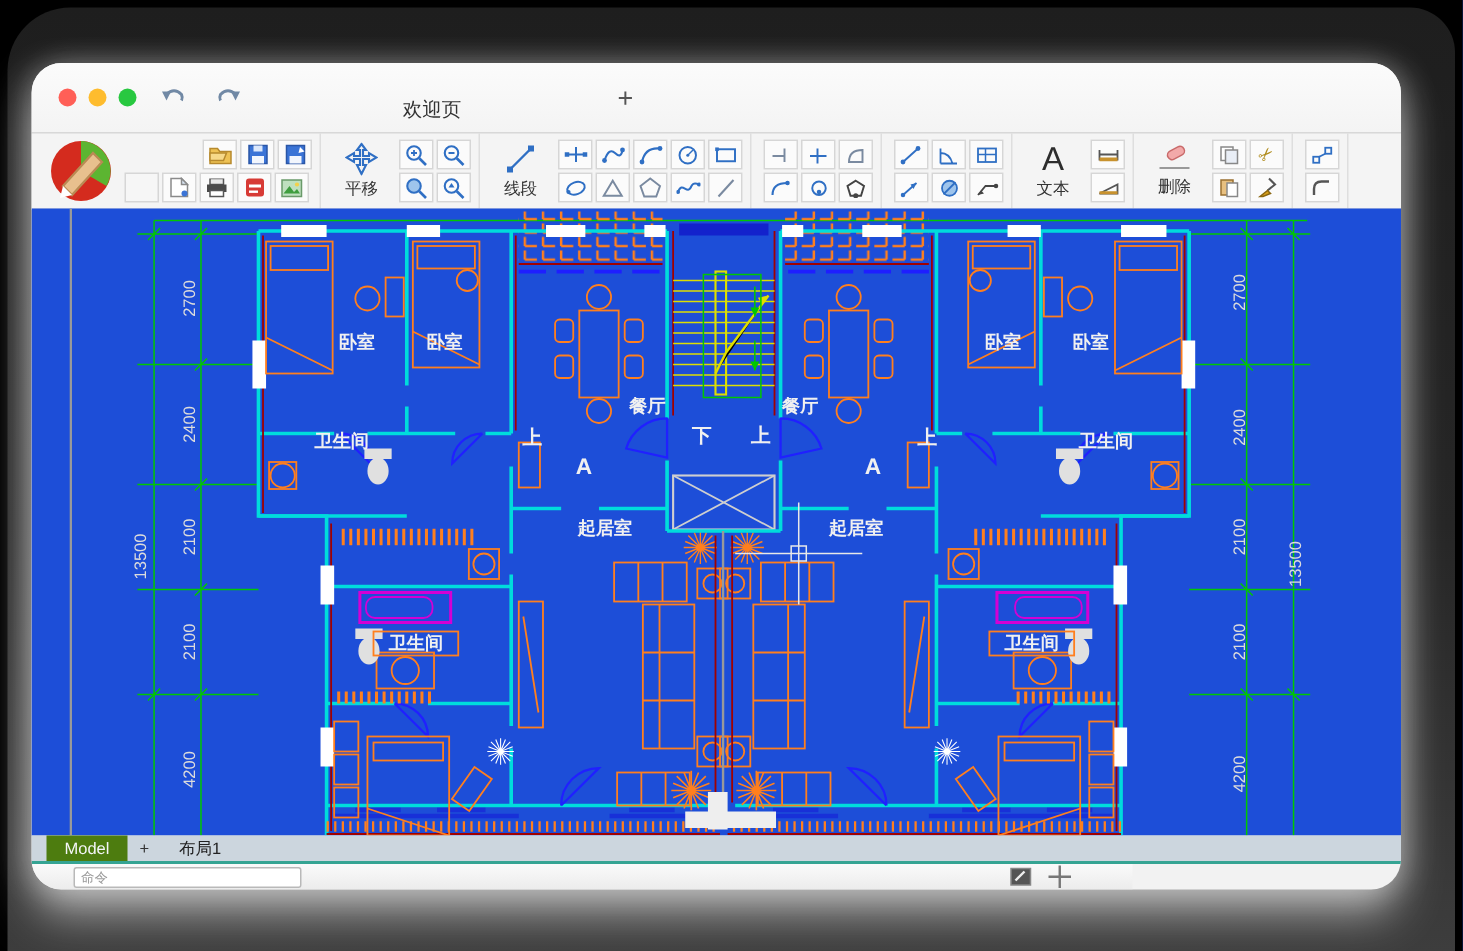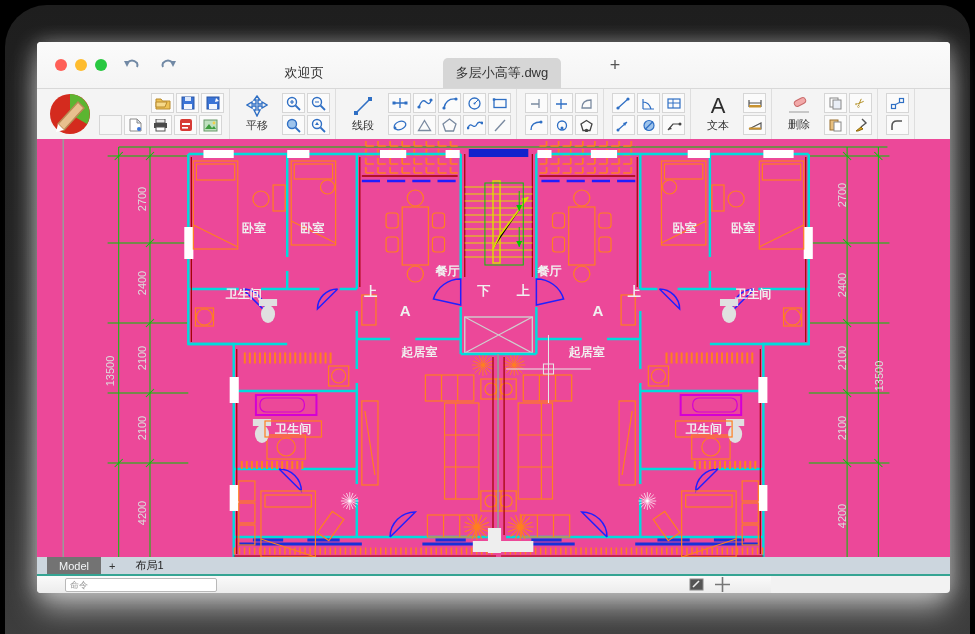--- a/index.html
+++ b/index.html
@@ -1,20 +1,20 @@
 <!DOCTYPE html>
 <html><head>
 <meta charset="utf-8">
 <style>
   html,body{margin:0;padding:0;background:#000;width:975px;height:634px;overflow:hidden;
     font-family:"Liberation Sans", sans-serif;}
   .stage{position:absolute;left:5px;top:5px;width:965px;height:629px;border-radius:42px 30px 0 0;
     background:linear-gradient(180deg,#1e1e1e 0%,#262626 55%,#3d3d3d 100%);}
-  .window{position:absolute;left:32px;top:37px;width:913px;height:551px;background:#f2f2f2;
-    border-radius:4px;overflow:hidden;
+  .window{position:absolute;left:16px;top:37px;width:913px;height:551px;background:#f2f2f2;
+    border-radius:20px;overflow:hidden;
     box-shadow:0 18px 30px -2px rgba(255,255,255,.55),6px 0 20px rgba(255,255,255,.22),-6px 0 20px rgba(255,255,255,.22);}
   
   .titlebar{height:46px;background:linear-gradient(#fbfbfb,#f4f4f4);border-bottom:1px solid #d8d8d8;
     display:flex;align-items:center;position:relative;}
   .lights{display:flex;gap:8px;margin-left:18px;}
   .light{width:12px;height:12px;border-radius:50%;}
   .l-red{background:#ff5f57}.l-yel{background:#febc2e}.l-grn{background:#28c840}
   .histbtn{margin-left:14px;width:22px;height:22px;display:flex;align-items:center;justify-content:center;}
   .tab{height:30px;margin-top:16px;display:flex;align-items:center;justify-content:center;
     font-size:13px;color:#333;}
@@ -28,27 +28,27 @@
   .bigbtn .lbl{font-size:11px;color:#333;margin-top:1px;white-space:nowrap;font-family:Liberation Mono, monospace;}
   .grid{display:flex;flex-direction:column;gap:2px;margin-left:3px;}
   .row{display:flex;gap:2px;}
   .b{width:23px;height:20px;border:1px solid #d6d6d6;background:#fbfbfb;display:flex;
      align-items:center;justify-content:center;box-sizing:border-box;}
   .b.blank{background:#f6f6f6;}
   .logo{width:44px;height:44px;margin:1px 4px 1px 6px;}
   .bigA{font-size:22px;color:#2d2d2d;font-weight:400;line-height:22px;}
   .ic{display:block;}
   
-  .canvas{position:absolute;left:0;top:97px;width:913px;height:418px;background:#ec4899;text-align:right;}
+  .canvas{position:absolute;left:0;top:97px;width:913px;height:418px;background:#1d4ed8;text-align:right;}
   .canvas svg{display:block;width:100%;height:100%;}
   
   .stripe{position:absolute;left:0;top:515px;width:913px;height:17px;background:#ccd6de;
     border-bottom:2px solid #35a493;display:flex;align-items:stretch;font-size:11px;}
   .ltab{display:flex;align-items:center;padding:0 12px;color:#222;}
-  .ltab.model{background:#737373;color:#f4f6f8;margin-left:10px;}
+  .ltab.model{background:#4d7c0f;color:#f4f6f8;margin-left:10px;}
   .ltab.plus{padding:0 8px;color:#333;}
   
   .cmdbar{position:absolute;left:0;top:534px;width:734px;height:17px;background:linear-gradient(#fafafa,#ececec);
     display:flex;align-items:center;}
   .cmdinput{margin-left:28px;width:142px;height:12px;border:1px solid #b9b9b9;background:#fff;
     font-size:9px;color:#333;padding:0 4px;border-radius:2px;}
   .cmdinput::placeholder{color:#9a9a9a;}
   .cmdicons{margin-left:auto;margin-right:40px;display:flex;gap:10px;align-items:center;}
   text{font-family:"Liberation Sans",sans-serif;}
 </style>
@@ -71,23 +71,20 @@
           </svg>
     </div>
     <div class="histbtn">
       <svg class="ic" width="18" height="16" viewBox="0 0 18 16">
             <path d="M14,6 Q9,1 4,6 Q3,8 4,10" fill="none" stroke="#7189a5" stroke-width="2"></path>
             <polygon points="17,4 11,4 14,10" fill="#7189a5"></polygon>
           </svg>
     </div>
     <div class="tab tab-welcome">
       <span>欢迎页</span>
-    </div>
-    <div class="tab tab-active">
-      <span>多层小高等.dwg</span>
     </div>
     <div class="newtab">+</div>
   </div>
 
   <div class="toolbar">
 
     <div class="tb-group">
       <div class="logo">
         <svg class="ic" width="44" height="44" viewBox="0 0 44 44">
           <circle cx="22" cy="22" r="20" fill="#d42b1e"></circle>

